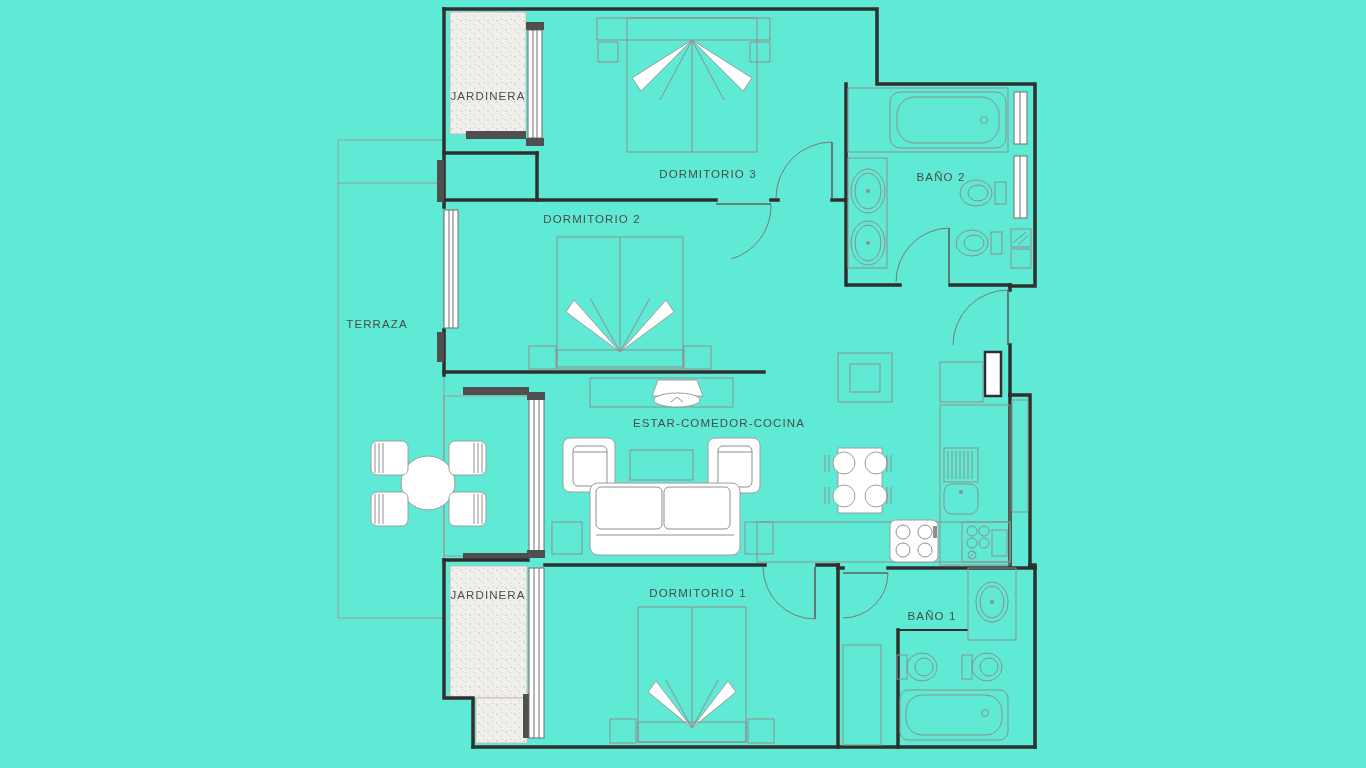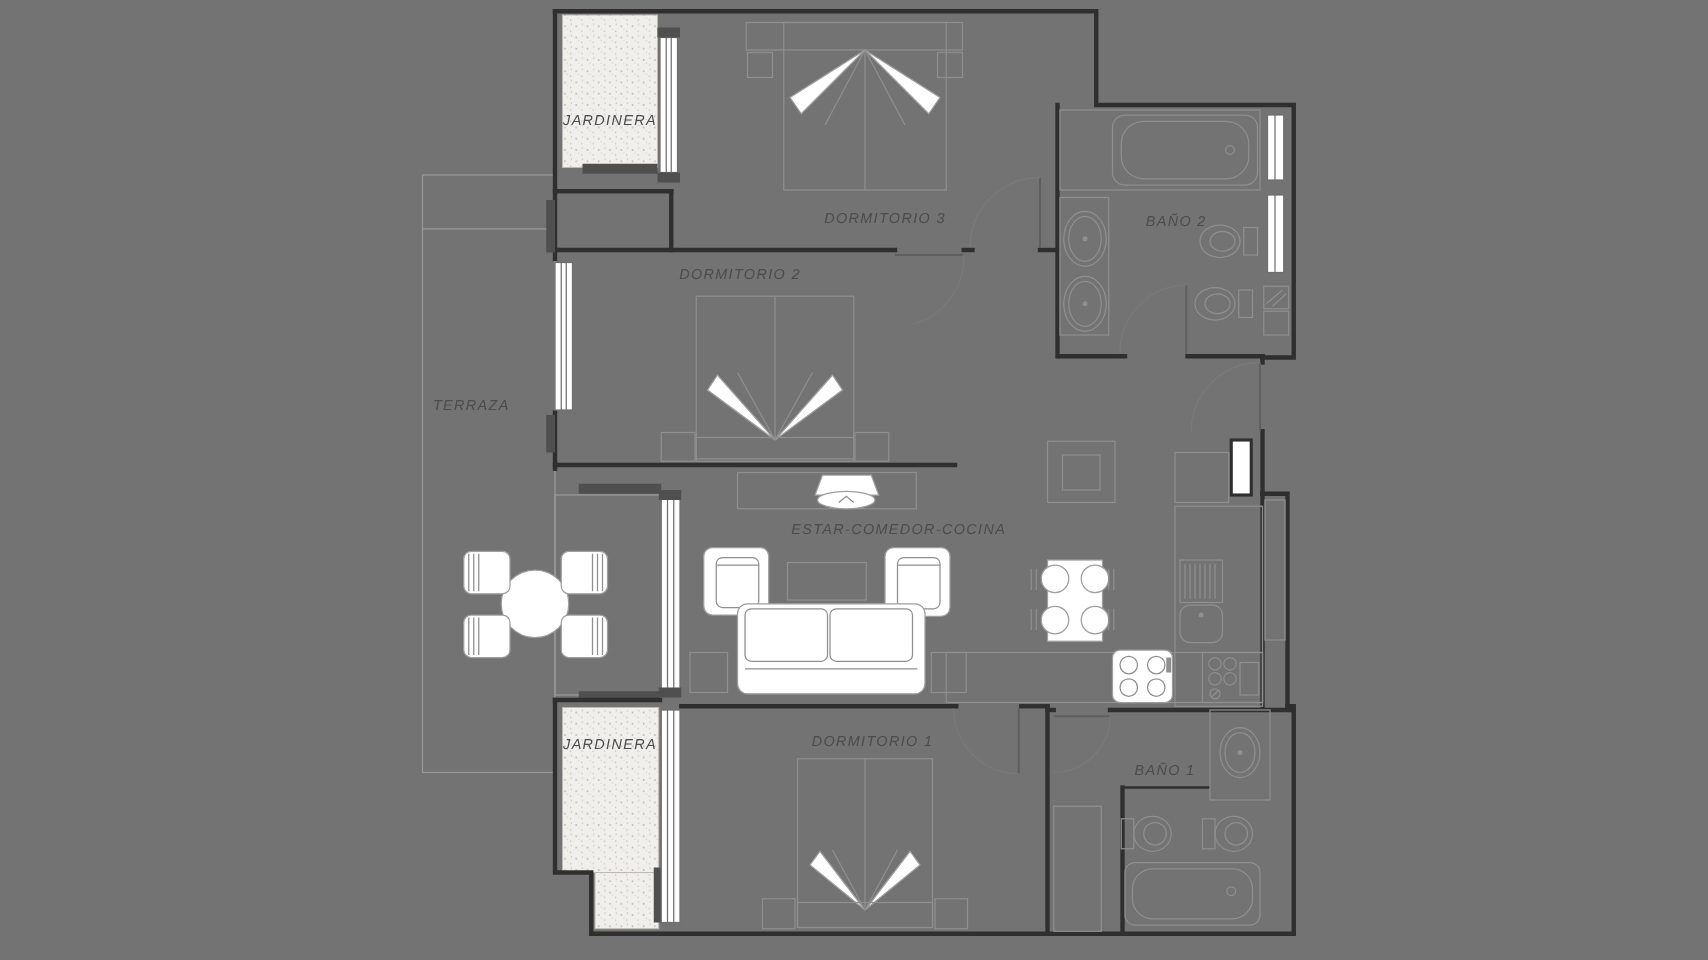--- a/index.html
+++ b/index.html
@@ -1,17 +1,17 @@
 <!DOCTYPE html>
 <html><head>
 <meta charset="utf-8">
 <style>
   html,body{margin:0;padding:0;background:#ffffff;}
-  .stage{width:1366px;height:768px;background:#737373;position:relative;overflow:hidden;
-         font-family:"Liberation Sans",sans-serif;font-style:italic;}
+  .stage{width:1366px;height:768px;background:#5eead4;position:relative;overflow:hidden;
+         font-family:"Liberation Sans",sans-serif;}
   svg{display:block}
   .room-label{font-family:"Liberation Sans",sans-serif;font-size:11.5px;letter-spacing:1.1px;
               fill:#4c4c4c;text-anchor:middle;}
   .wall{stroke:#2f2f2f;stroke-width:3.5;fill:none;stroke-linecap:square;}
   .wall-thin{stroke:#2f2f2f;stroke-width:2;fill:none;}
   .fix{stroke:#8f8f8f;stroke-width:1;fill:none;}
   .fix2{stroke:#9e9e9e;stroke-width:1;fill:#ffffff;}
   .door{stroke:#5f5f5f;stroke-width:1.6;fill:none;}
   .arc{stroke:#7a7a7a;stroke-width:1;fill:none;}
   .win{stroke:#6f6f6f;stroke-width:1;fill:#ffffff;}

